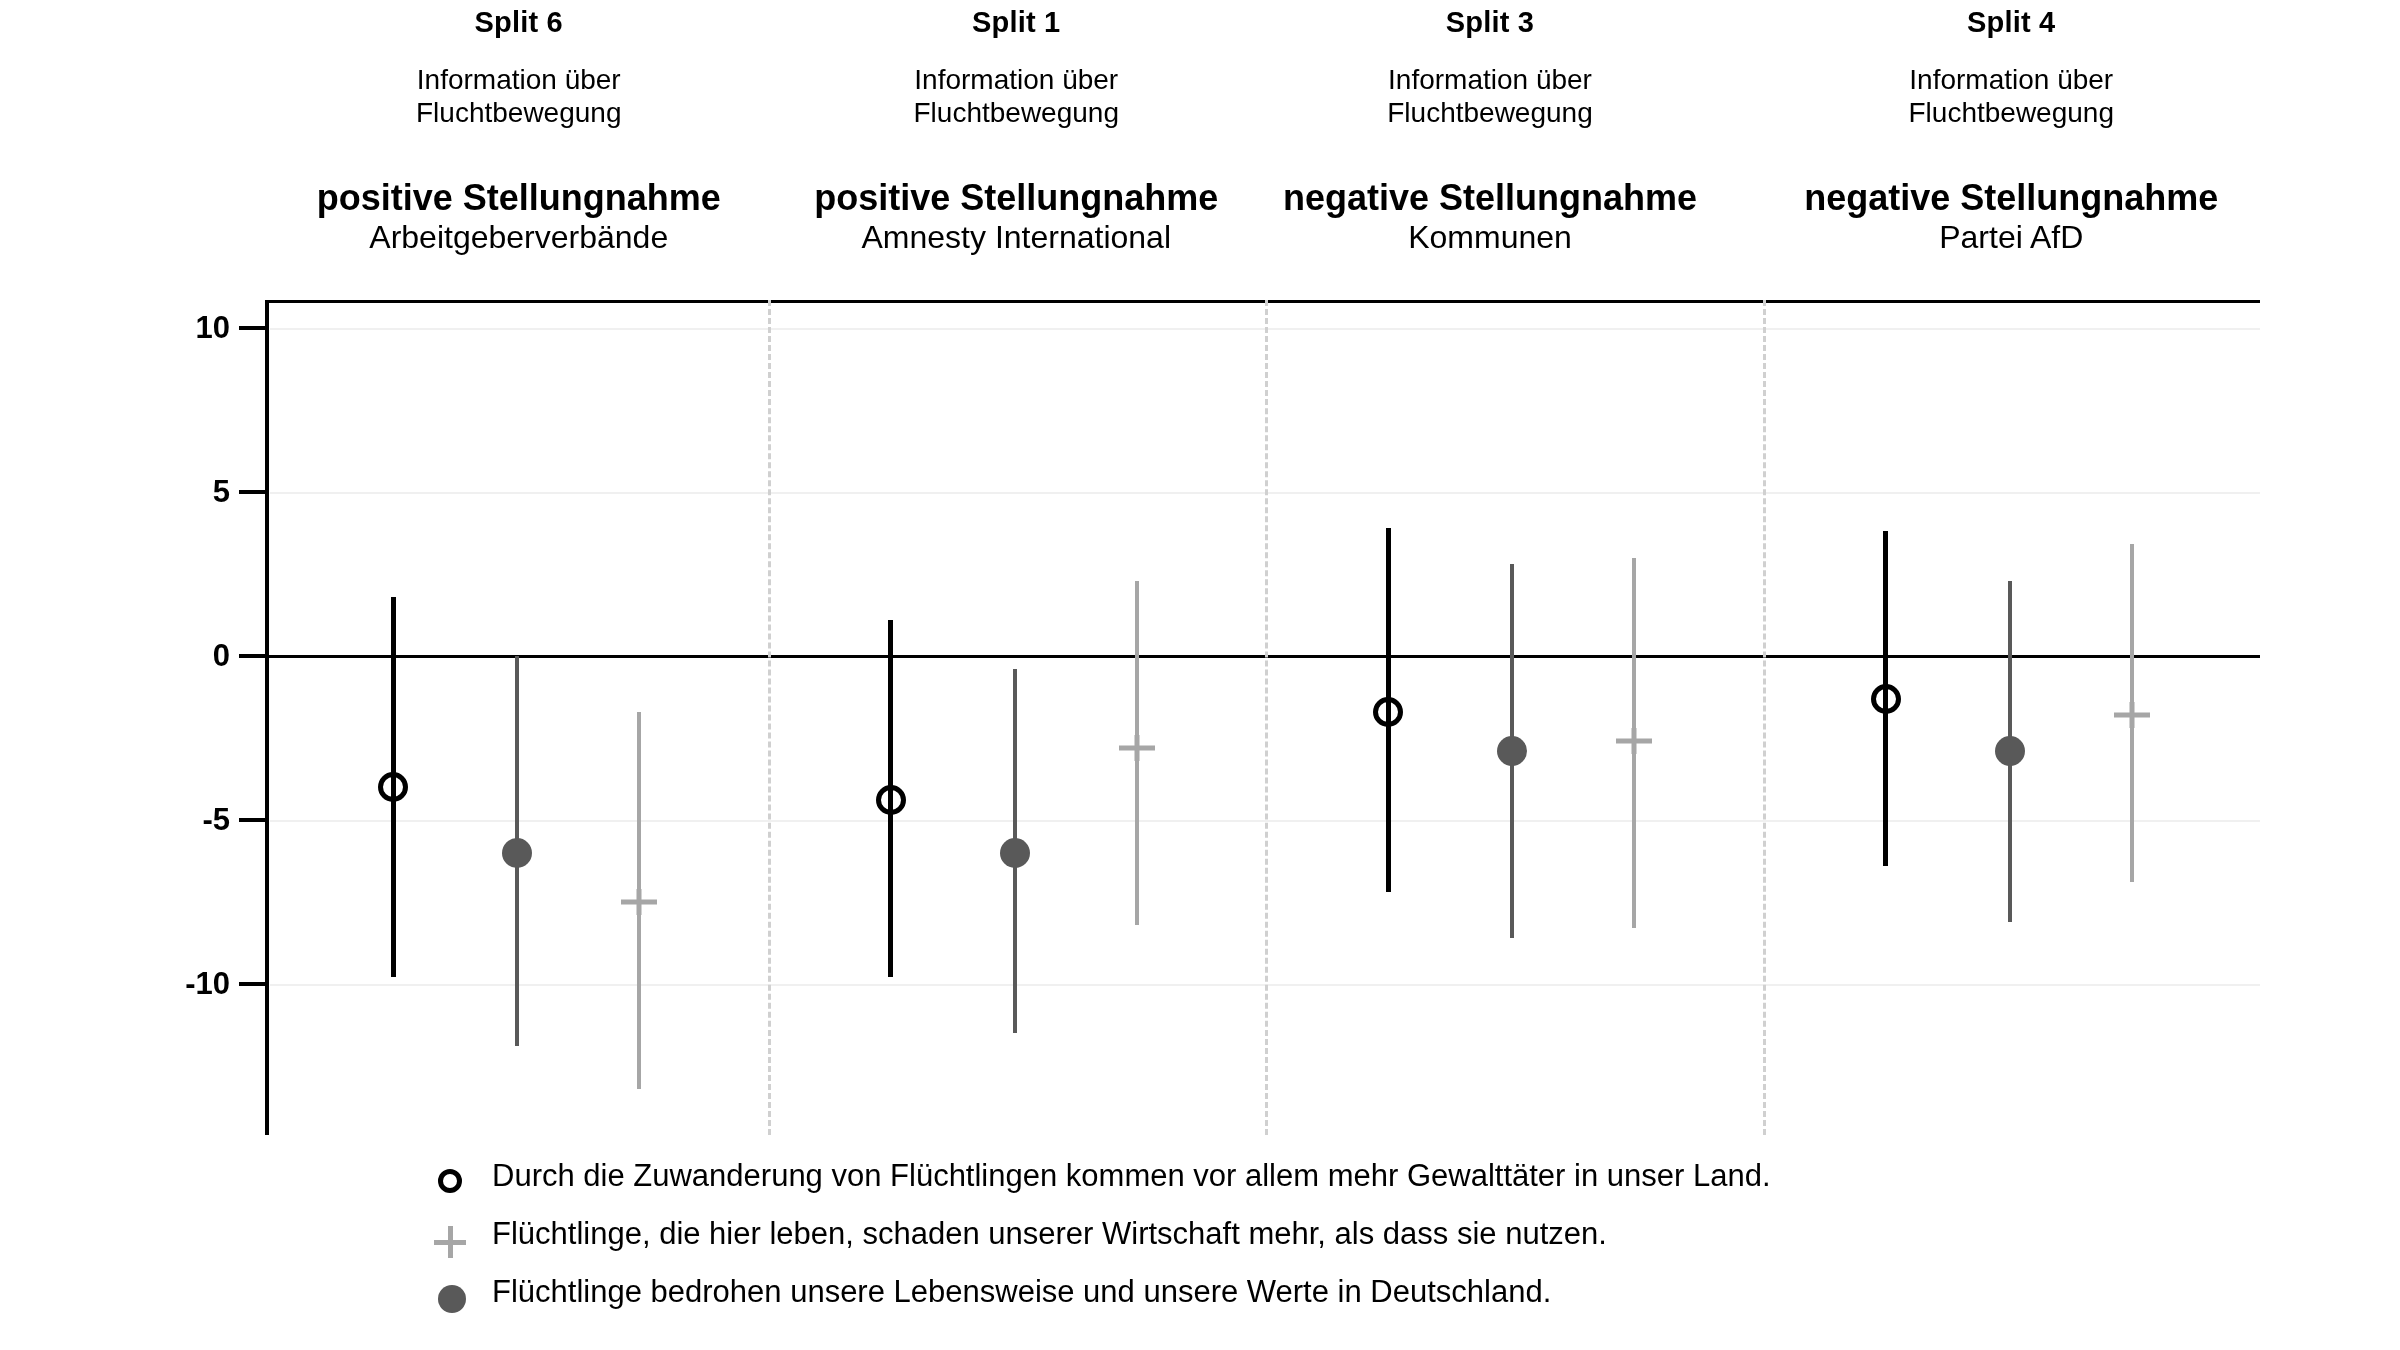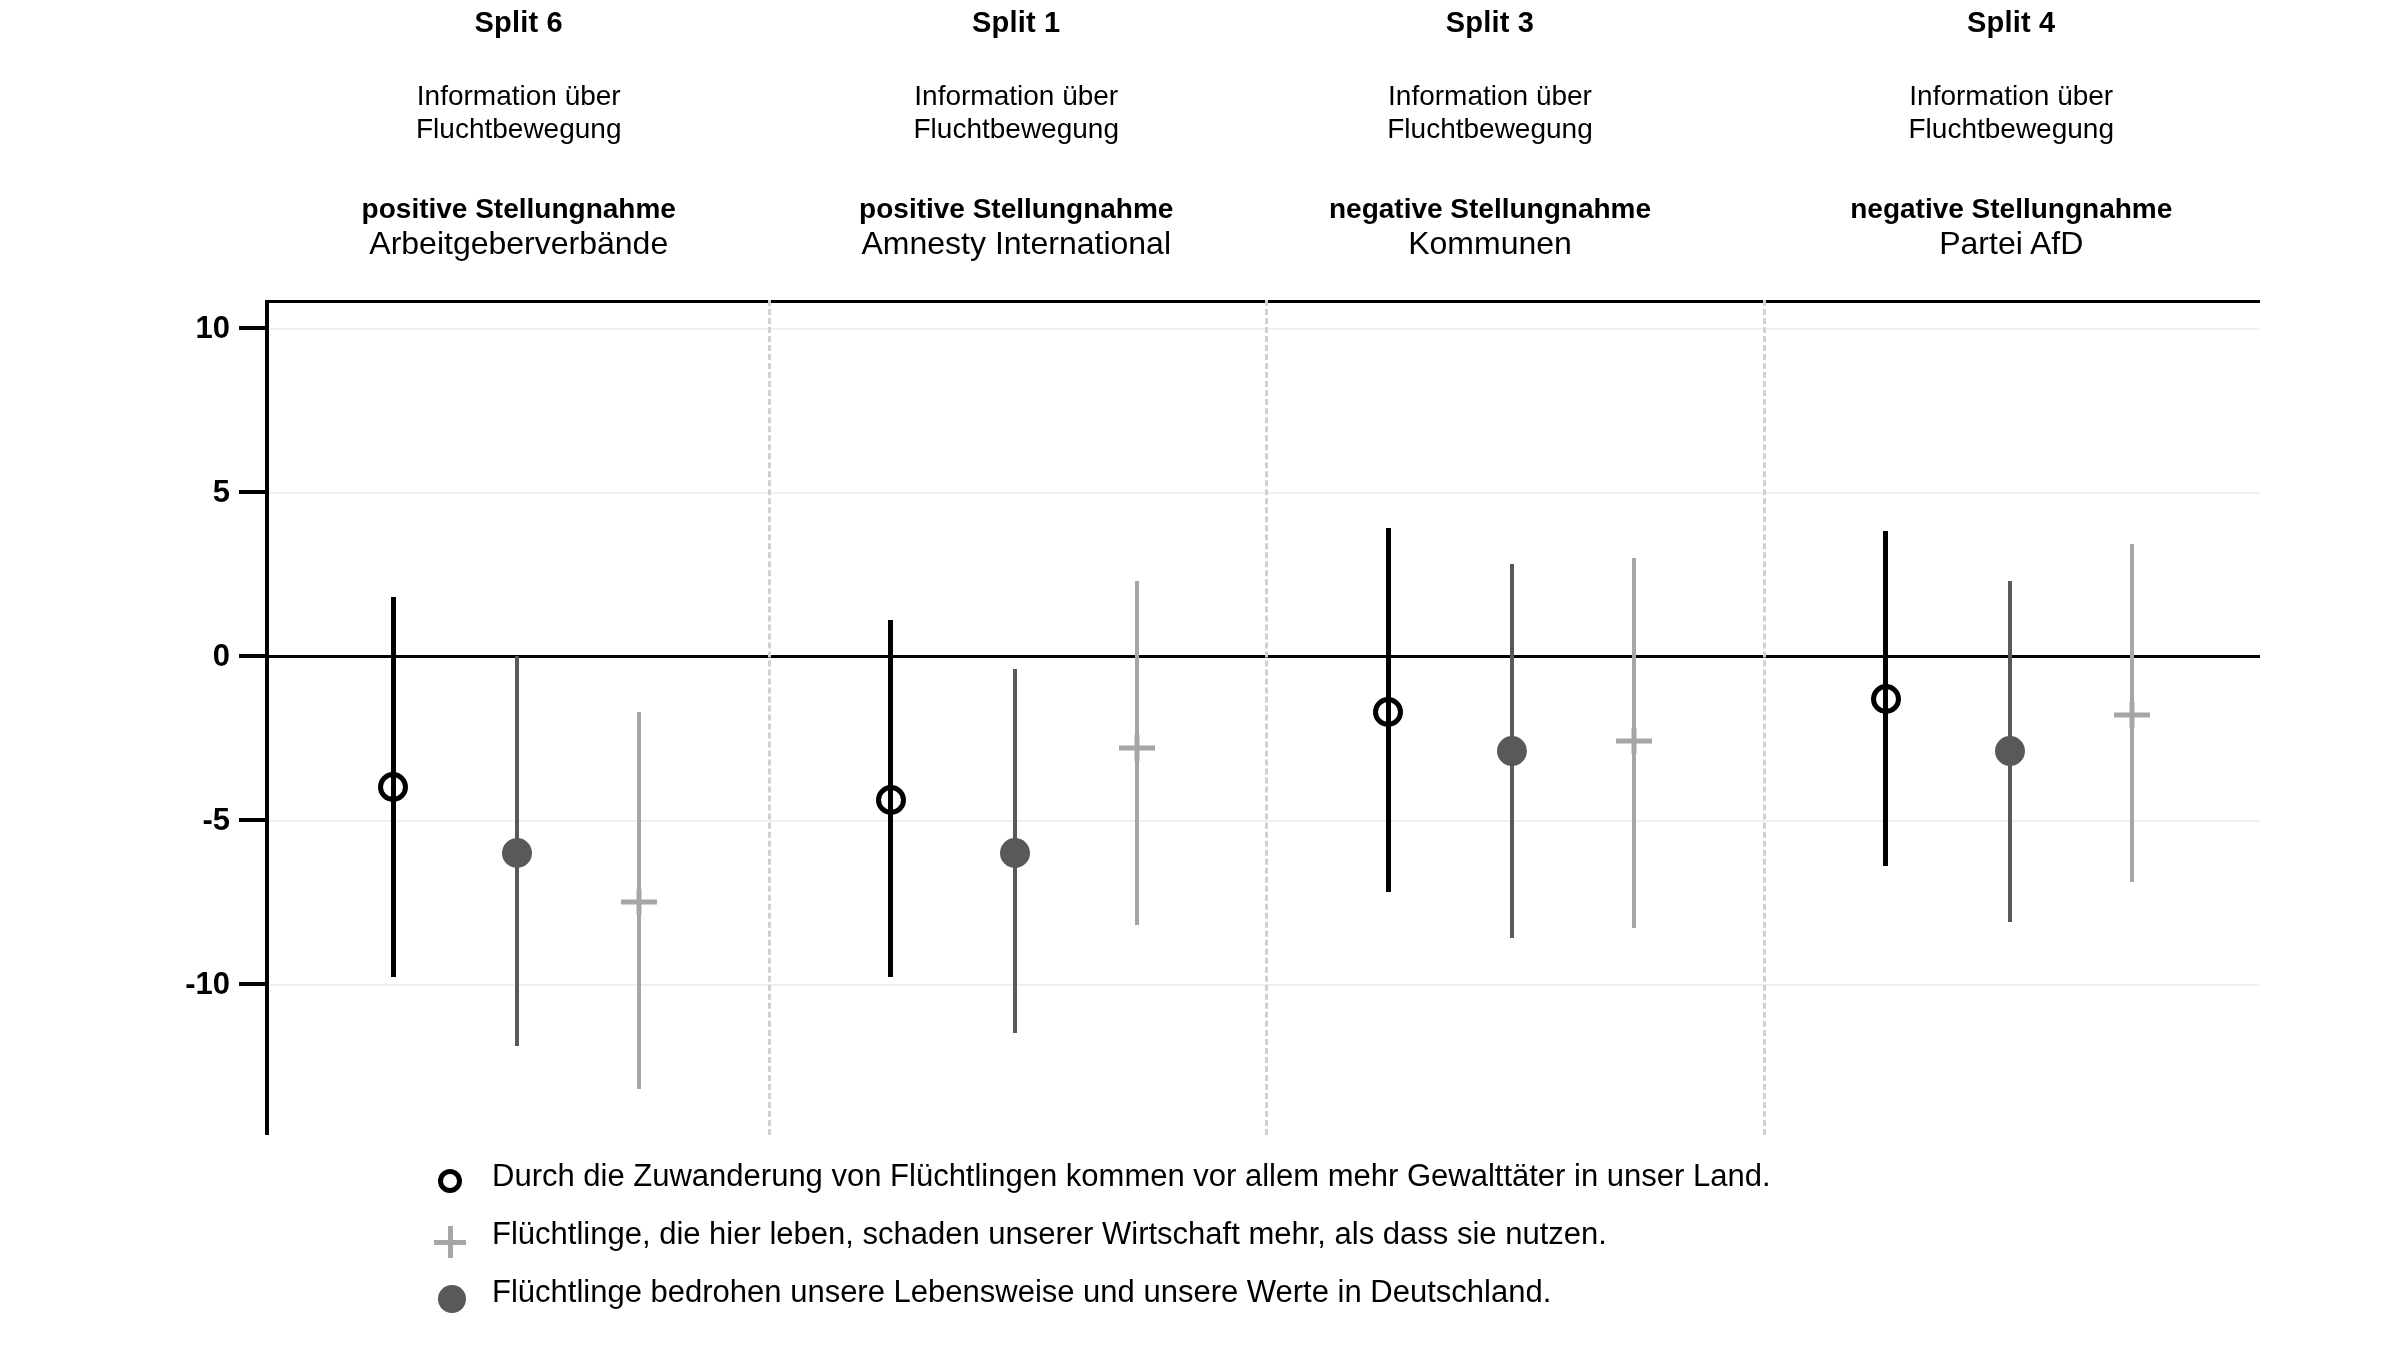--- a/index.html
+++ b/index.html
@@ -3,22 +3,22 @@
 <meta charset="utf-8">
 <style>
   html,body{margin:0;padding:0;background:#ffffff;}
   body{width:2400px;height:1350px;font-family:"Liberation Sans",sans-serif;color:#000;overflow:hidden;}
   #root{position:relative;width:2400px;height:1350px;}
 
   
   .headers{position:absolute;left:0;top:0;width:2400px;height:290px;}
   .col-head{position:absolute;top:0;width:520px;text-align:center;}
   .ch-split{font-size:29px;font-weight:bold;letter-spacing:.2px;margin-top:6px;}
-  .ch-info{font-size:28px;font-weight:normal;line-height:1.18;margin-top:40px;}
-  .ch-stance{font-size:28px;font-weight:bold;margin-top:48px;}
+  .ch-info{font-size:28px;font-weight:normal;line-height:1.18;margin-top:24px;}
+  .ch-stance{font-size:36px;font-weight:bold;margin-top:48px;}
   .ch-actor{font-size:32px;font-weight:normal;line-height:1.18;}
 
   
   .plot{position:absolute;left:270px;top:300px;width:1990px;height:835px;padding-left:48px;}
   .axis-v{position:absolute;left:-5px;top:0;width:4px;height:835px;background:#000;}
   .axis-top{position:absolute;left:-5px;top:0;width:1995px;height:3px;background:#000;}
   .zero-line{position:absolute;left:-5px;width:1995px;height:3px;background:#000;}
   .gridline{position:absolute;left:0;width:1990px;height:2px;background:#f0f0f0;}
   .panel-sep{position:absolute;top:0;width:0;height:835px;border-left:3px dashed #d0d0d0;}
 

